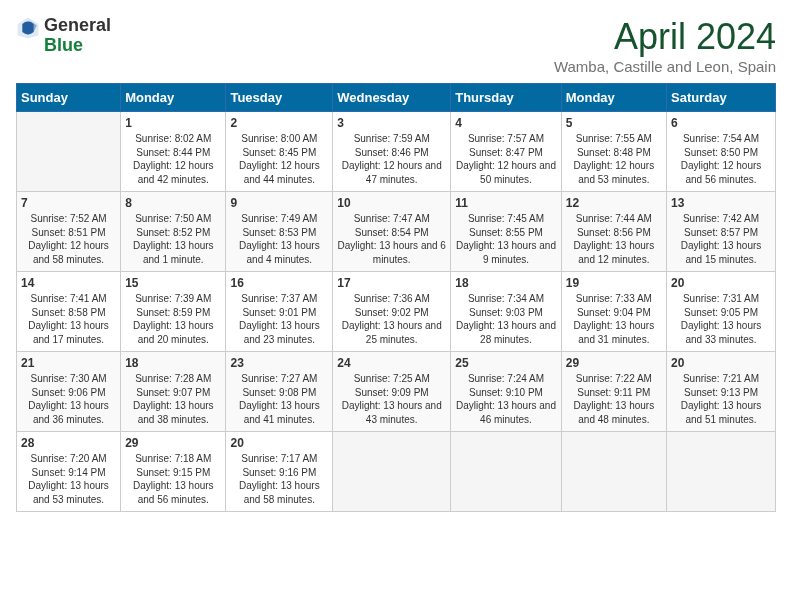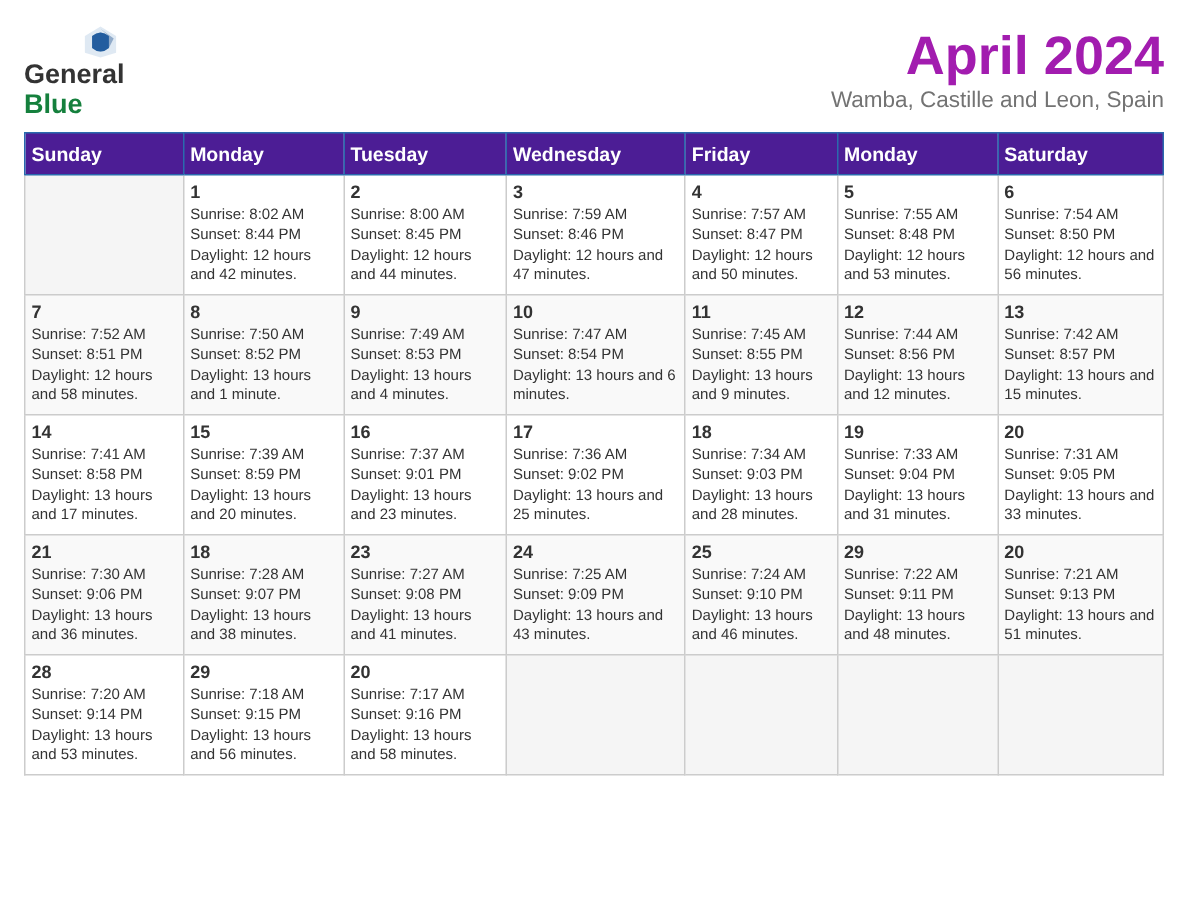--- a/index.html
+++ b/index.html
@@ -11,56 +11,55 @@
       padding: 16px;
     }
     .header {
       display: flex;
       justify-content: space-between;
       align-items: flex-start;
       margin-bottom: 8px;
     }
     .logo {
       display: flex;
-      align-items: flex-end;
-      flex-direction: column;
+      align-items: flex-start;
     }
     .logo-text {
       display: flex;
       flex-direction: column;
       font-size: 18px;
       font-weight: bold;
       line-height: 1.1;
     }
     .logo-text .general { color: #333; }
     .logo-text .blue { color: #15803d; }
     .logo-icon {
       width: 24px;
       height: 24px;
       margin-right: 4px;
     }
     .title-area {
       text-align: right;
     }
     .month-title {
       font-size: 36px;
-      font-weight: bold;
-      color: #a21caf;
+      font-weight: normal;
+      color: #14532d;
     }
     .subtitle {
       font-size: 15px;
       color: #737373;
     }
     table {
       width: 100%;
       border-collapse: collapse;
       font-size: 11px;
     }
     thead tr th {
-      background-color: #4c1d95;
+      background-color: #0369a1;
       color: white;
       padding: 6px 4px;
       text-align: left;
       font-size: 13px;
       border: 1px solid #2a6aad;
     }
     tbody tr td {
       border: 1px solid #ccc;
       padding: 4px 4px;
       vertical-align: top;
@@ -75,20 +74,21 @@
       font-size: 12px;
       font-weight: bold;
       color: #333;
       display: block;
       margin-bottom: 2px;
     }
     .day-info {
       font-size: 10px;
       color: #333;
       line-height: 1.35;
+      text-align: center;
     }
     .empty-cell {
       background: #f5f5f5 !important;
     }
   </style>
 </head>
 <body>
 
 <div class="header">
   <div class="logo">
@@ -108,21 +108,21 @@
   </div>
 </div>
 
 <table>
   <thead>
     <tr>
     <th>Sunday</th>
         <th>Monday</th>
         <th>Tuesday</th>
         <th>Wednesday</th>
-        <th>Friday</th>
+        <th>Thursday</th>
         <th>Monday</th>
         <th>Saturday</th>
       </tr>
   </thead>
   <tbody id="calendar-body">
   <tr>
         <td class="empty-cell"></td>
         <td>
         <span class="day-num">1</span>
         <div class="day-info">

